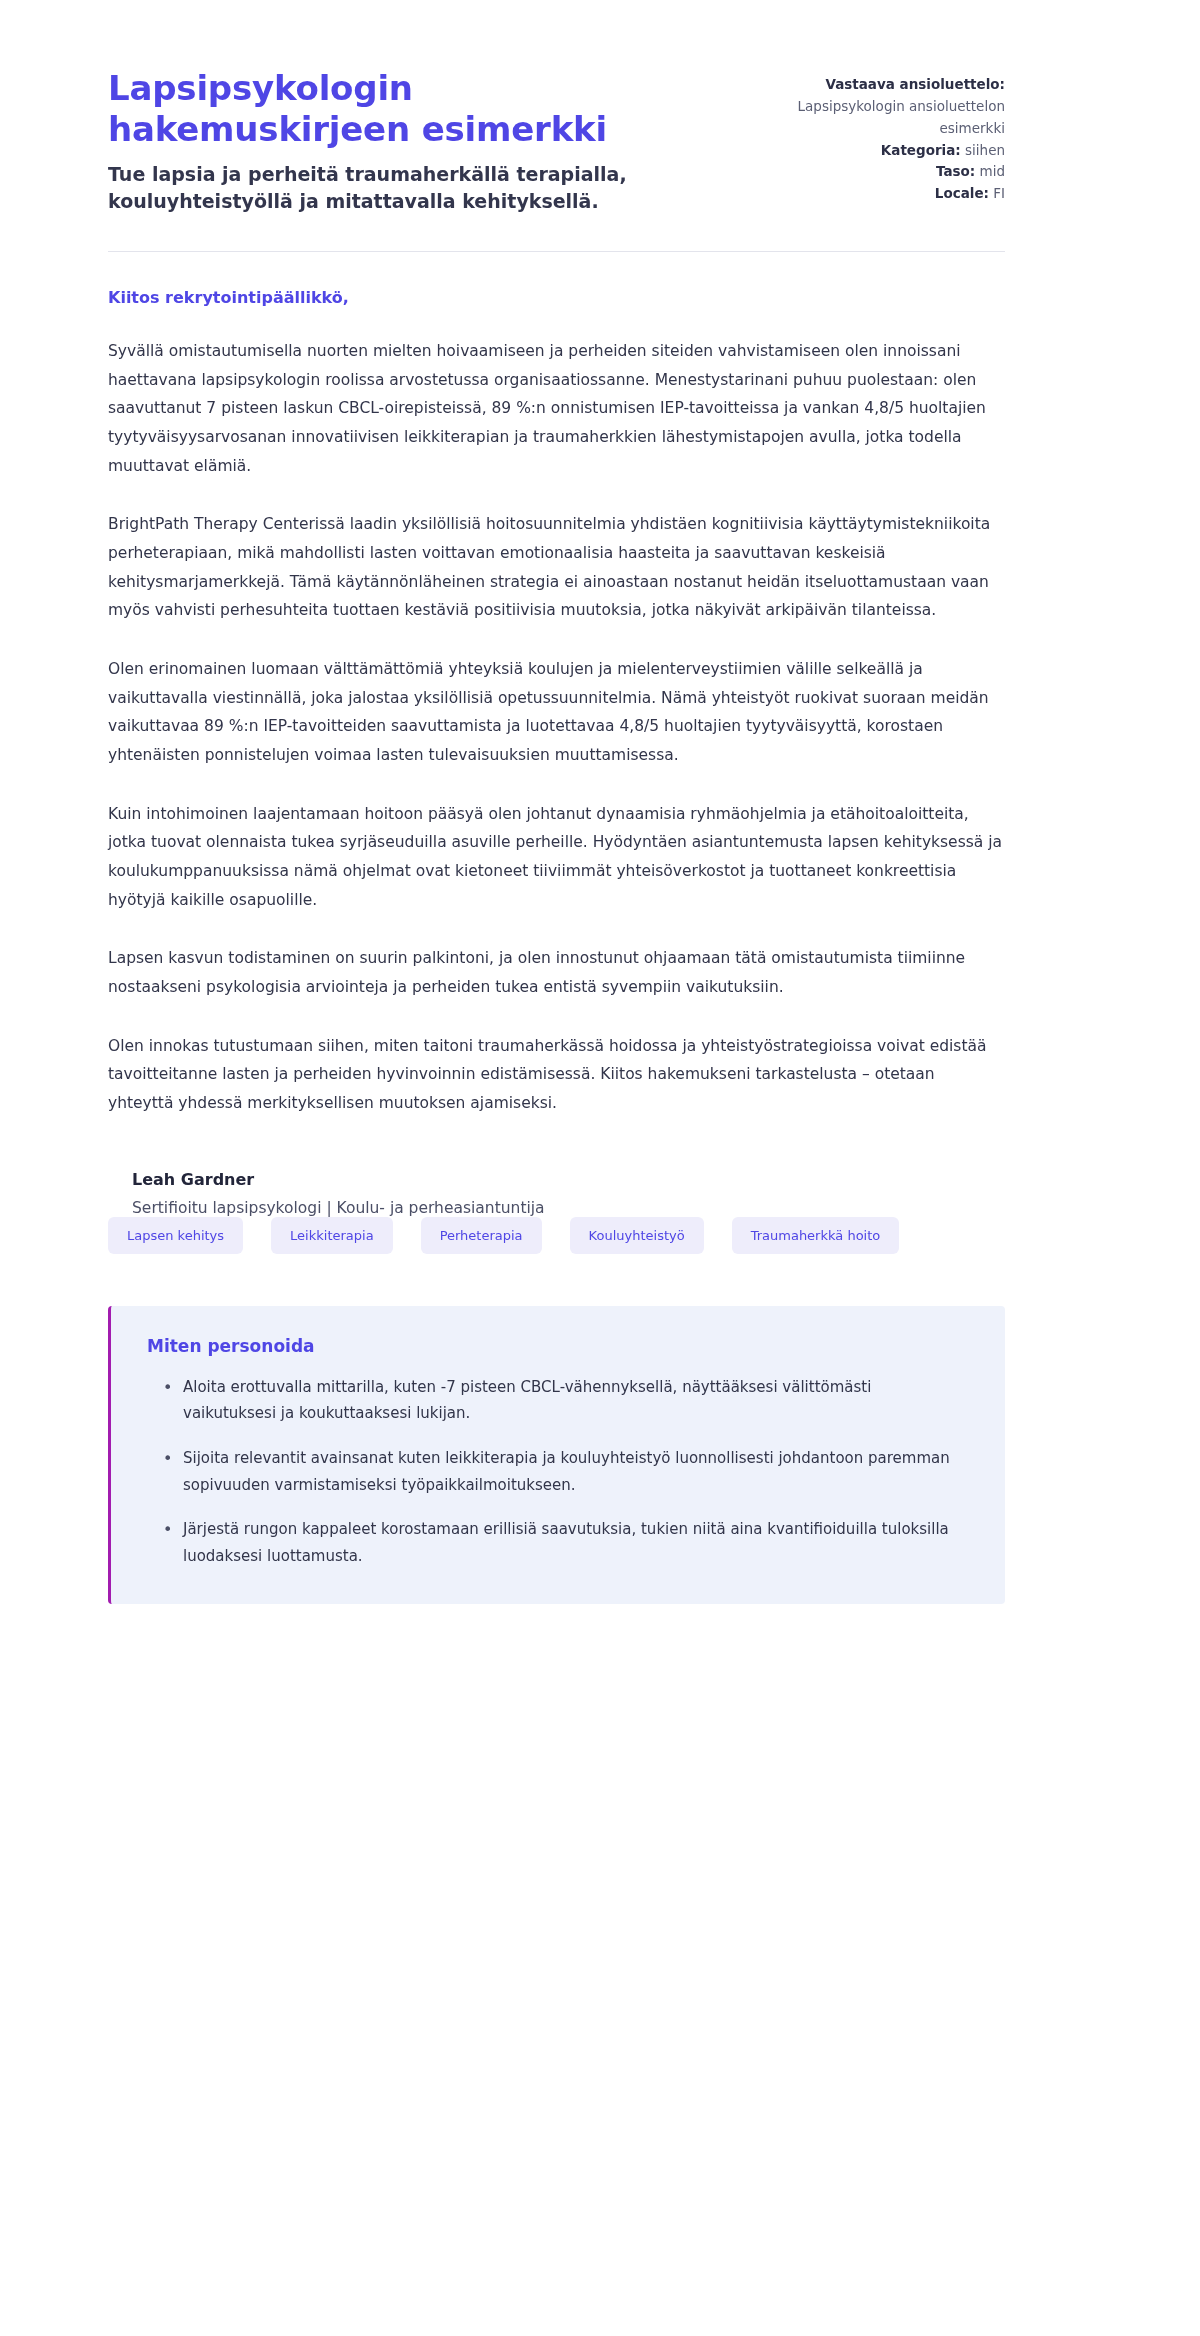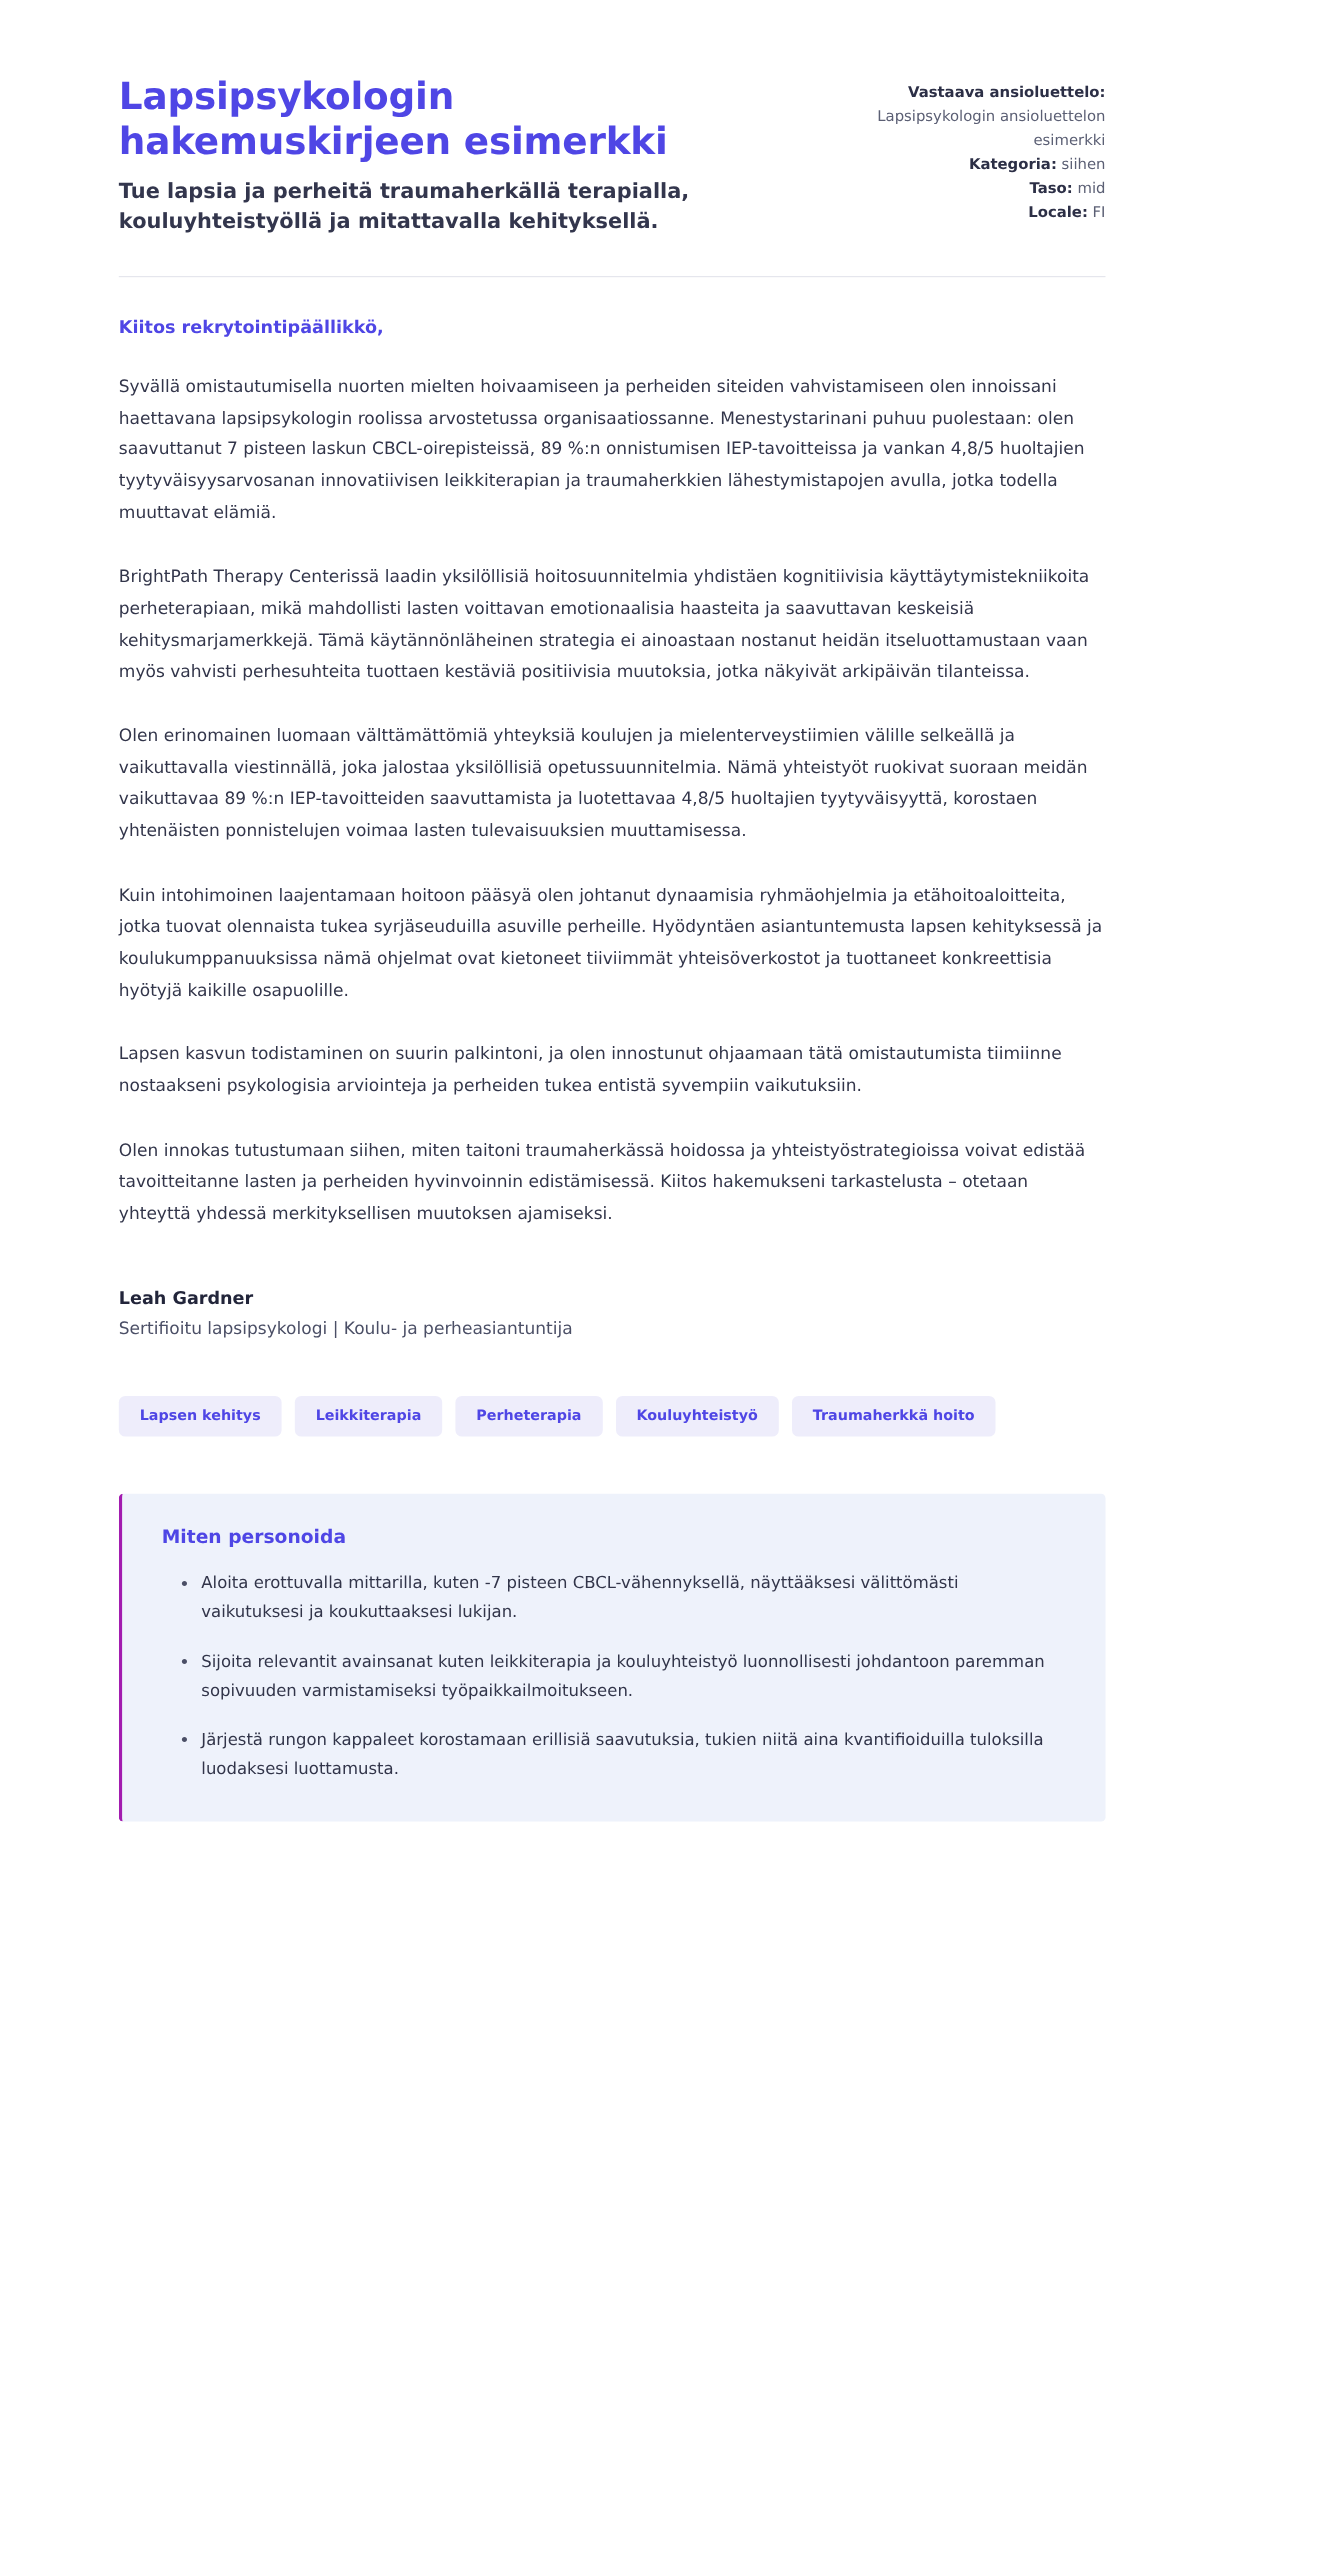--- a/index.html
+++ b/index.html
@@ -83,40 +83,39 @@
   .para {
     font-size: 15.5px;
     line-height: 1.85;
     color: #32354a;
     margin: 0 0 30px 0;
   }
 
   
   .signature {
     margin-top: 52px;
+    margin-left: 24px;
   }
   .sig-name {
     font-size: 16px;
     font-weight: bold;
     color: #22253a;
     margin: 0 0 10px 0;
   }
   .sig-role {
     font-size: 15.5px;
     color: #4b4f66;
     margin: 0;
   }
 
   
   .tags {
     display: flex;
     flex-wrap: wrap;
-    gap: 12px;
-    margin-top: 52px;
-    font-weight: bold;
+    gap: 28px;
   }
   .tag {
     background: #eeedfb;
     color: #4f46e5;
     font-size: 13px;
     padding: 11px 19px;
     border-radius: 6px;
     white-space: nowrap;
   }
 

